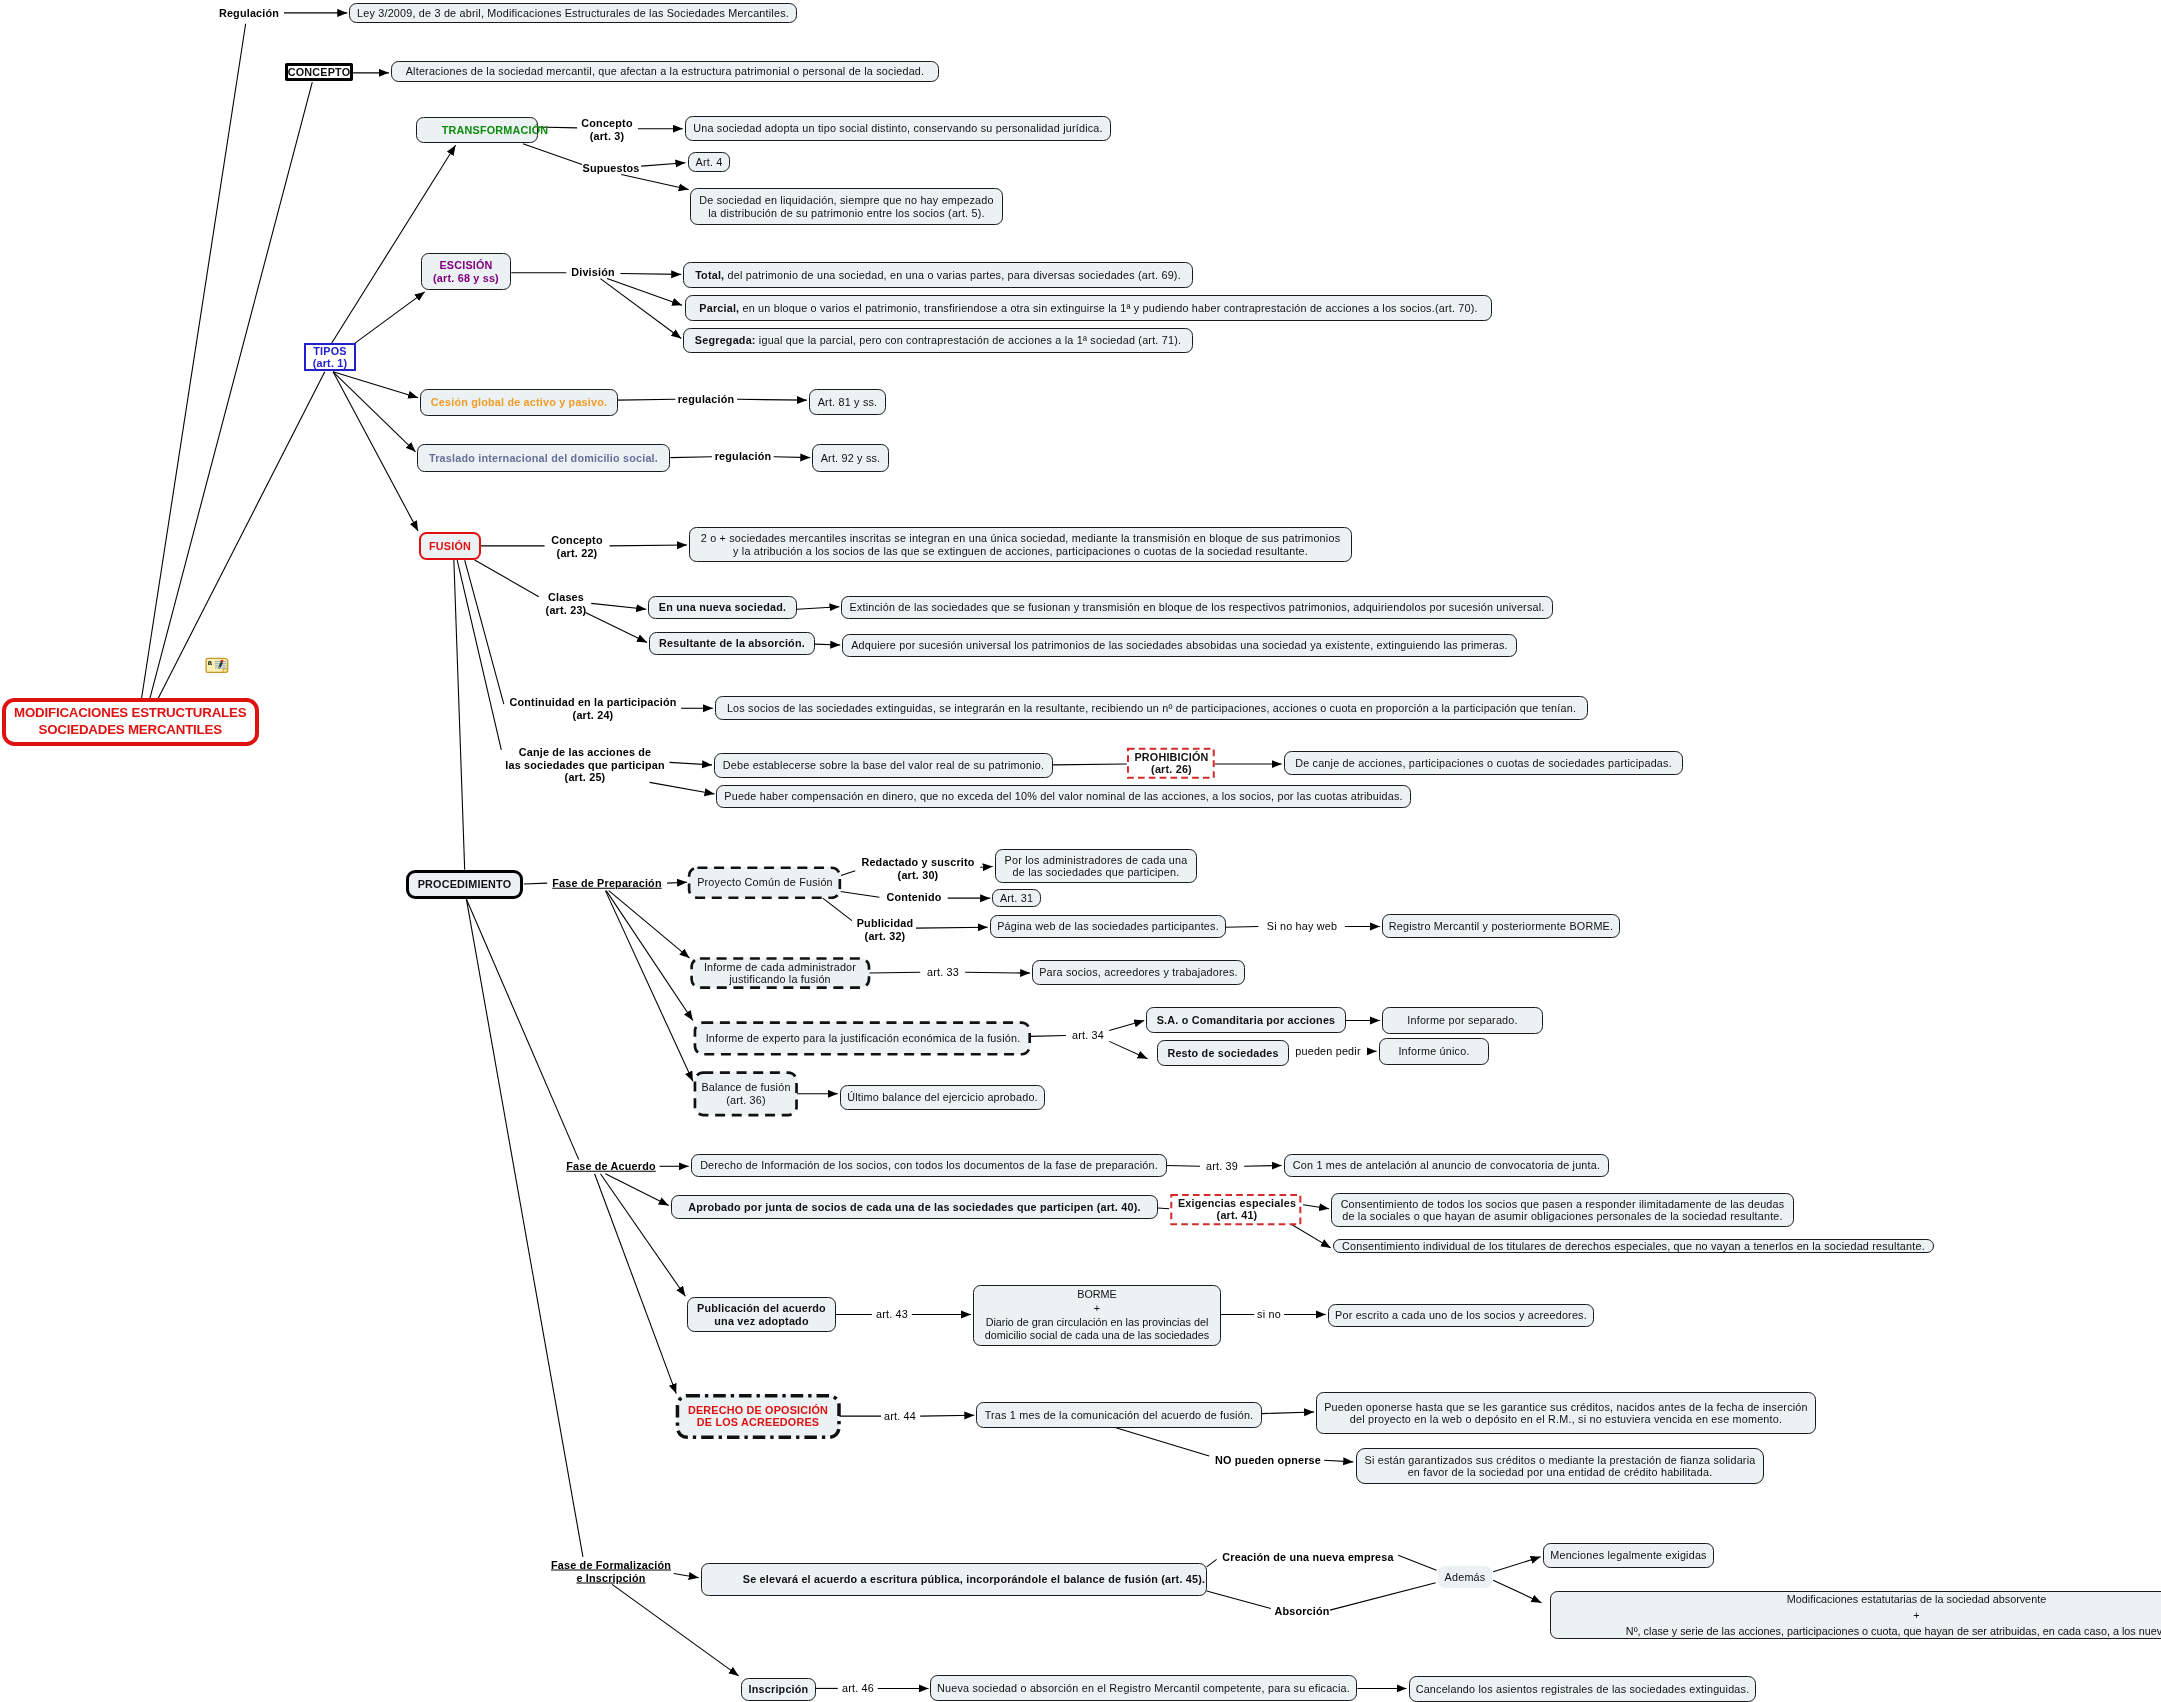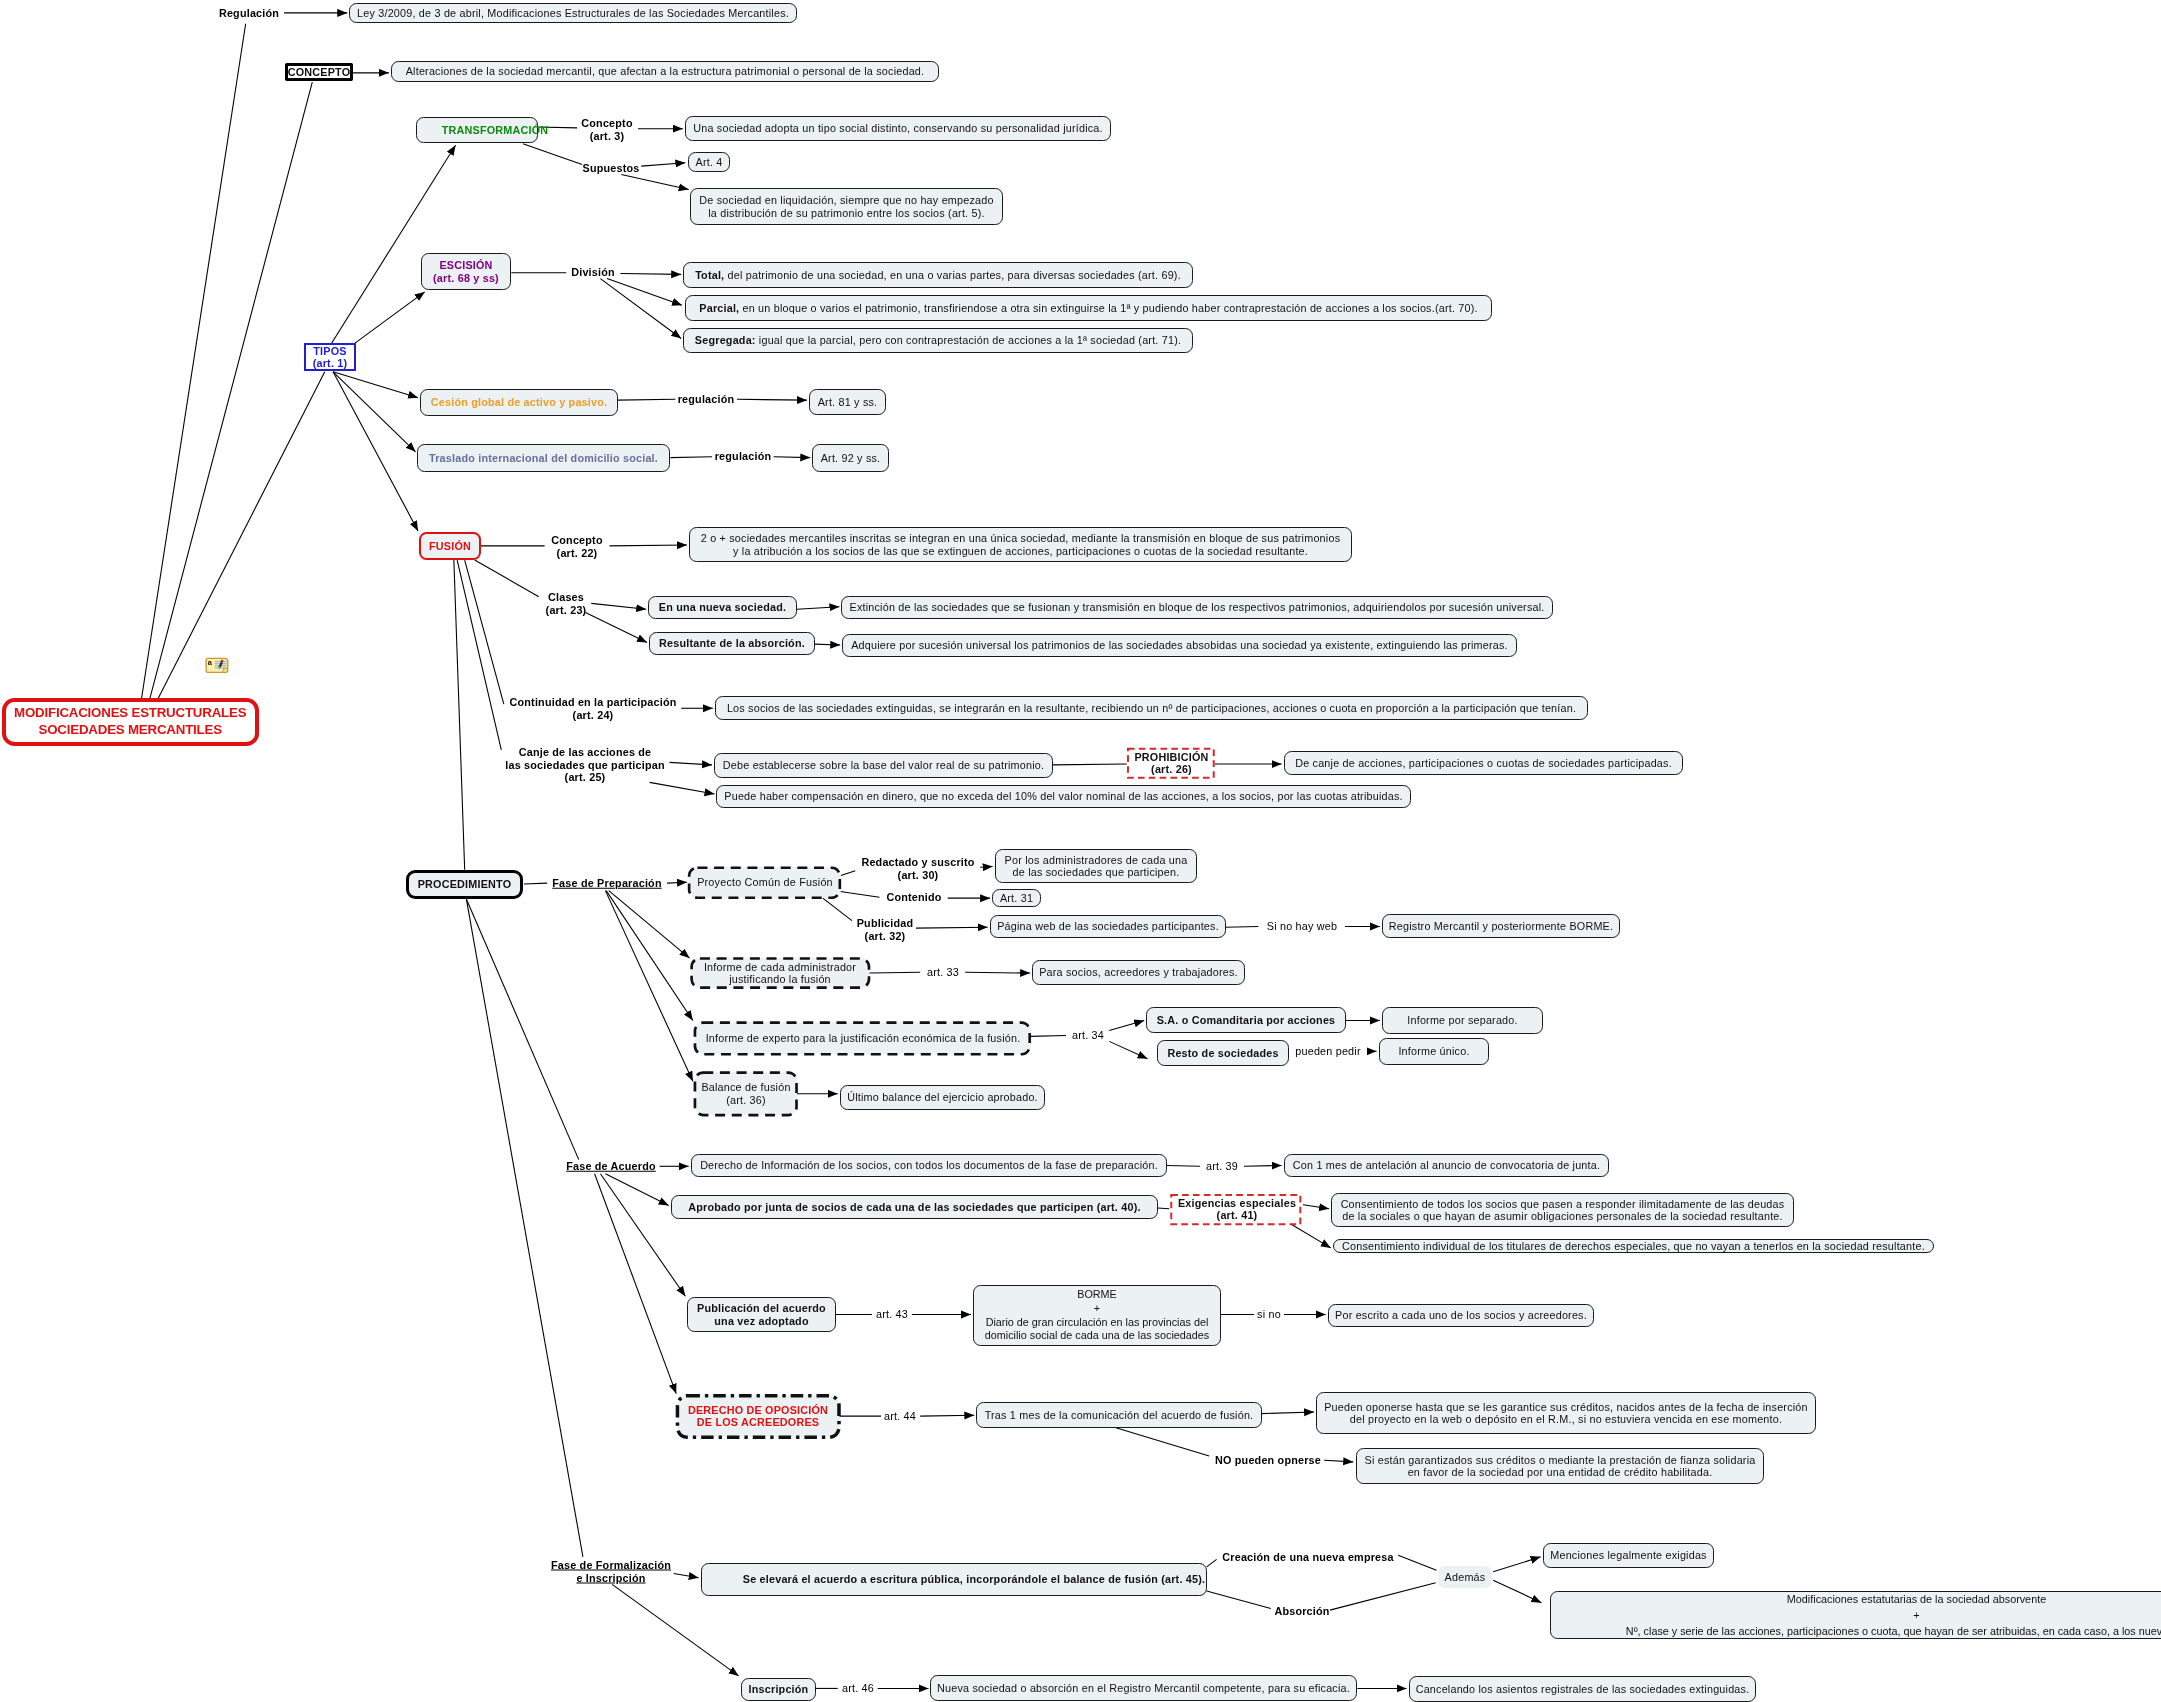--- a/index.html
+++ b/index.html
@@ -279,21 +279,21 @@
     </div>
 <div class="bx der" style="left:677px;top:1395px;width:162px;height:42px;">
       <span>DERECHO DE OPOSICIÓN<br>DE LOS ACREEDORES</span>
     </div>
 <div class="bx n" style="left:976px;top:1402px;width:286px;height:26px;">
       <span>Tras 1 mes de la comunicación del acuerdo de fusión.</span>
     </div>
 <div class="bx n" style="left:1316px;top:1392px;width:500px;height:42px;">
       <span>Pueden oponerse hasta que se les garantice sus créditos, nacidos antes de la fecha de inserción<br>del proyecto en la web o depósito en el R.M., si no estuviera vencida en ese momento.</span>
     </div>
-<div class="bx n" style="left:1356px;top:1448px;width:408px;height:36px;">
+<div class="bx n" style="left:1356px;top:1448px;width:408px;height:36px;border-radius:9px;">
       <span>Si están garantizados sus créditos o mediante la prestación de fianza solidaria<br>en favor de la sociedad por una entidad de crédito habilitada.</span>
     </div>
 <div class="bx nb" style="left:701px;top:1563px;width:506px;height:33px;padding-left:40px;">
       <span>Se elevará el acuerdo a escritura pública, incorporándole el balance de fusión (art. 45).</span>
     </div>
 <div class="bx plain" style="left:1438px;top:1566px;width:54px;height:21.7px;">
       <span>Además</span>
     </div>
 <div class="bx n" style="left:1543px;top:1543px;width:171px;height:25px;">
       <span>Menciones legalmente exigidas</span>

